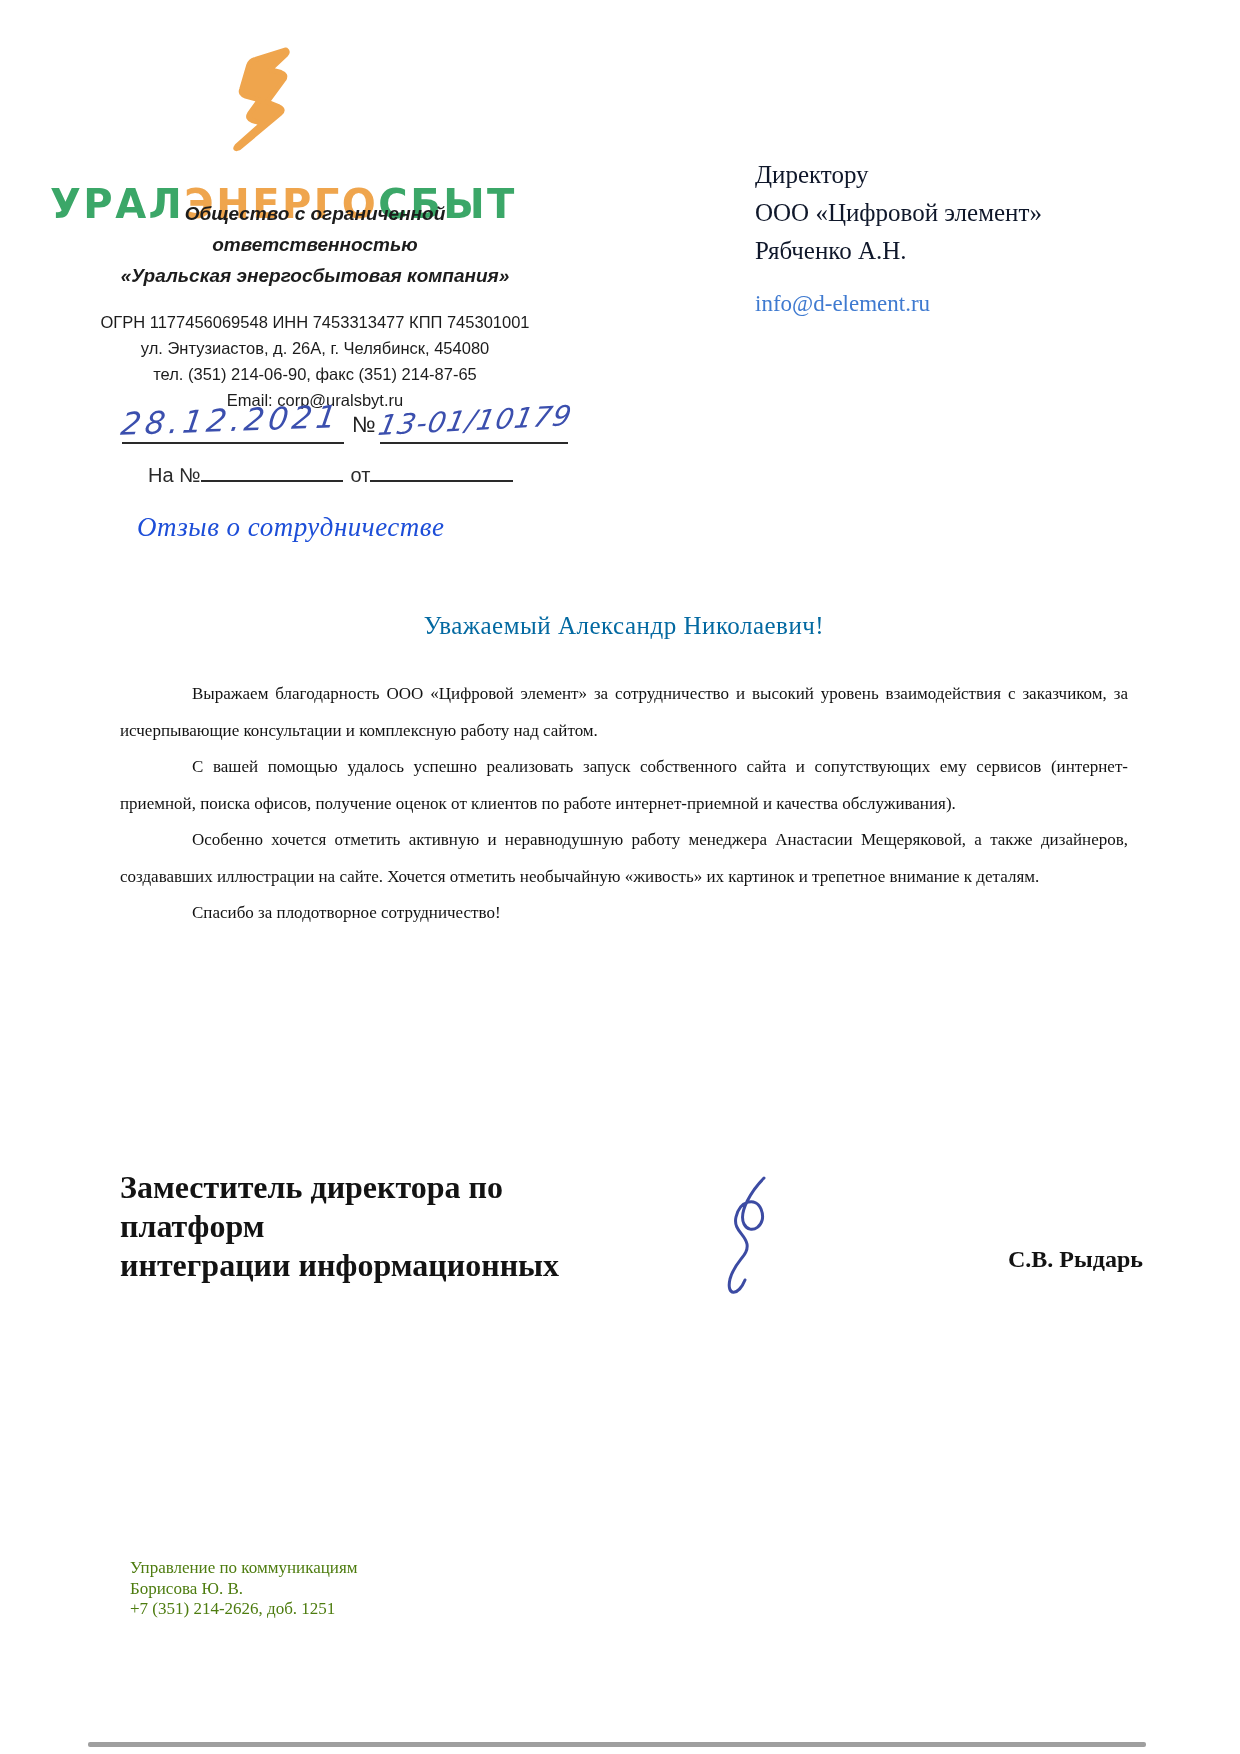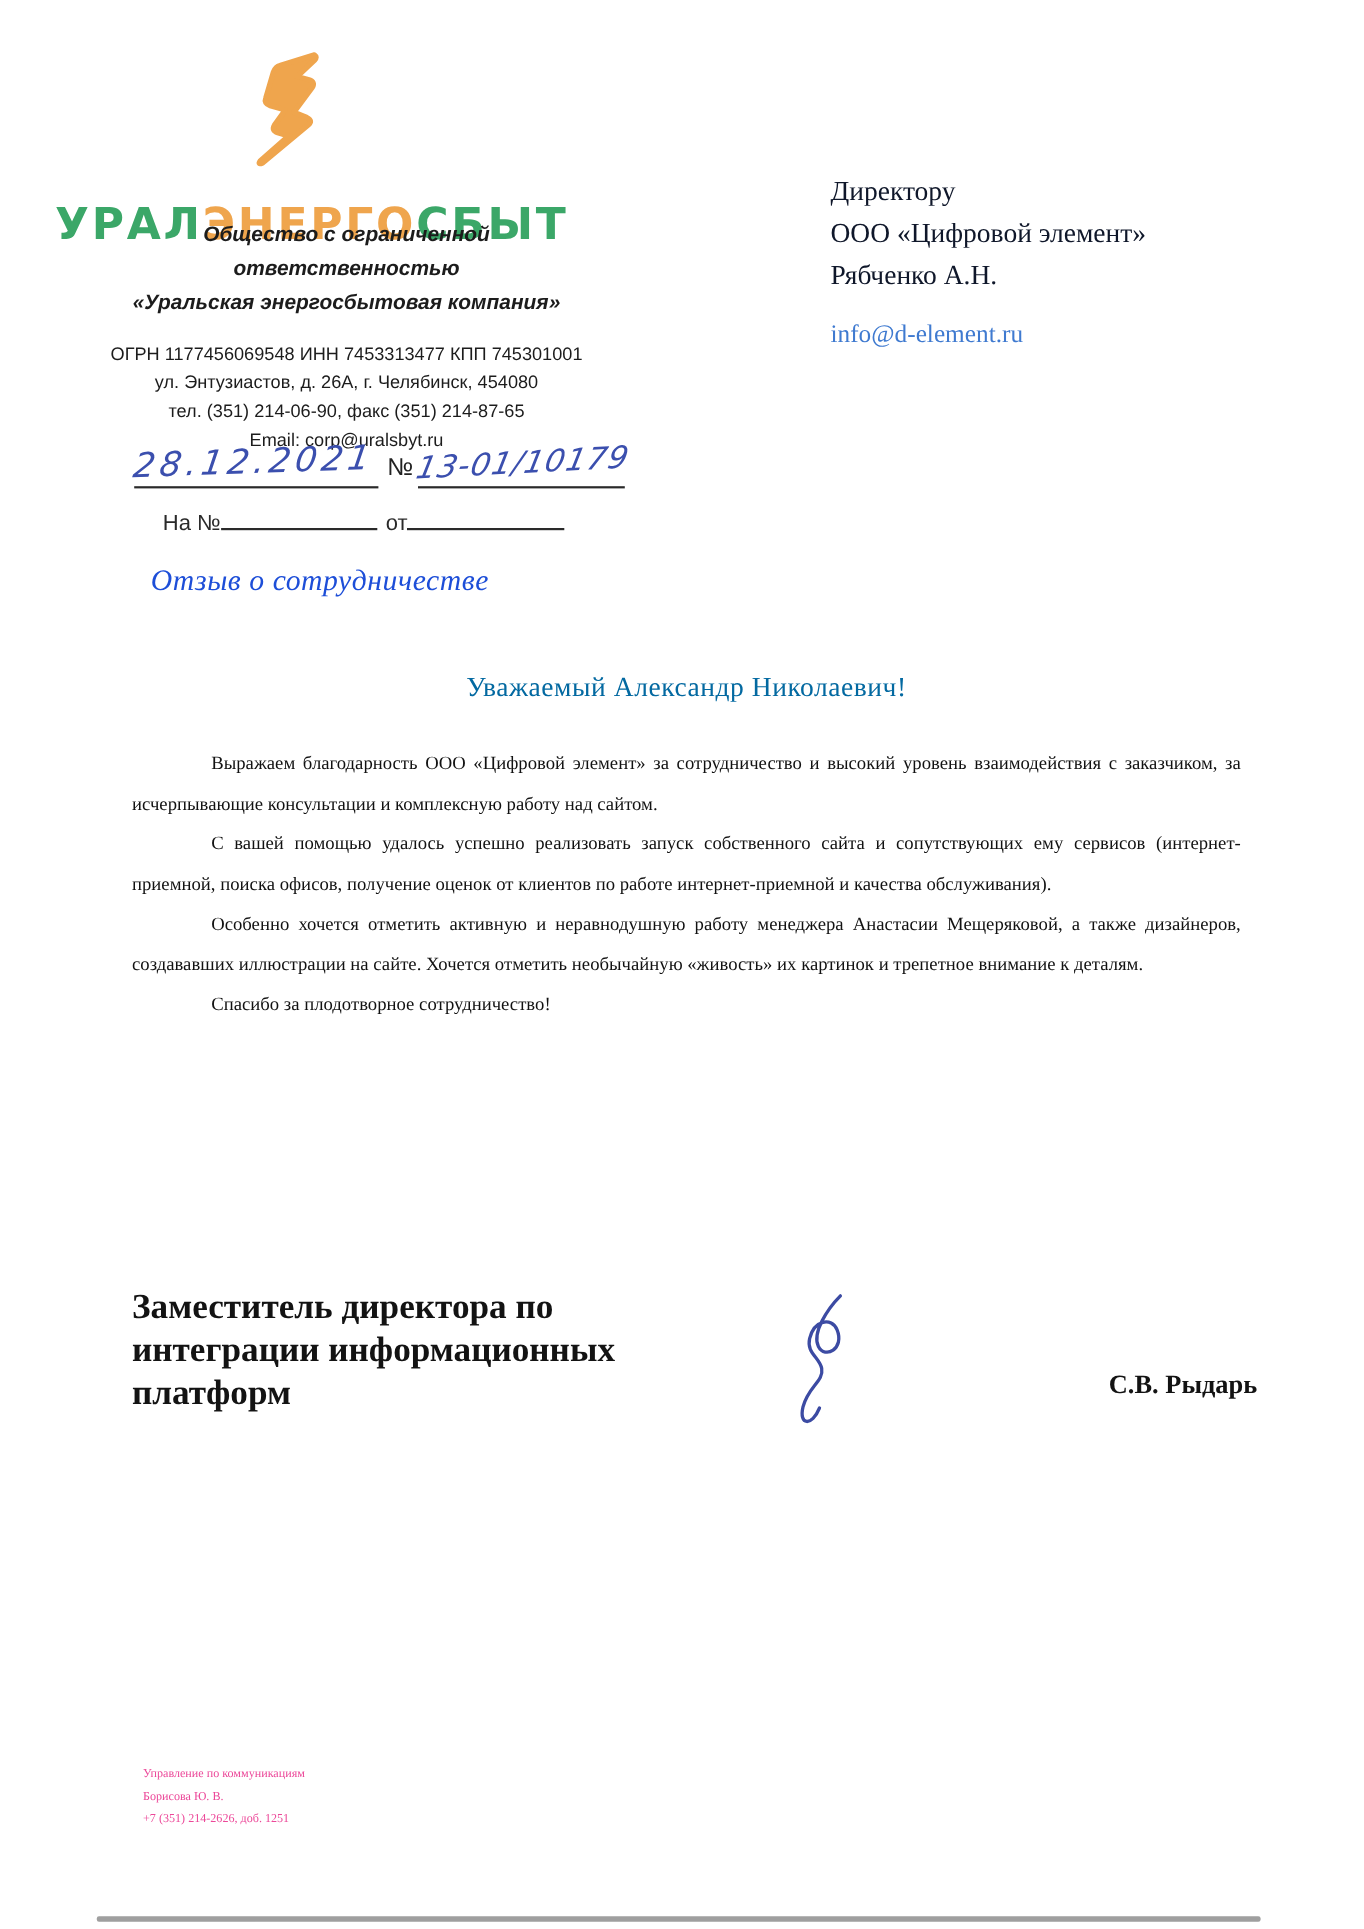--- a/index.html
+++ b/index.html
@@ -87,21 +87,21 @@
     font-weight:bold;font-size:32px;line-height:39px;color:#131313;
   }
   .sig-script{position:absolute;left:700px;top:1166px;width:100px;height:146px;}
   .sig-name{
     position:absolute;left:1008px;top:1246px;
     font-weight:bold;font-size:24px;color:#131313;white-space:nowrap;
   }
   
   .footer{
     position:absolute;left:130px;top:1558px;
-    font-size:11px;line-height:20.5px;color:#ec4899;margin-top:44px;
+    font-size:17px;line-height:20.5px;color:#4d7c0f;
   }
   
   .scan-edge{
     position:absolute;left:88px;top:1742px;width:1058px;height:5px;
     background:#8f8f8f;border-radius:2px;opacity:.85;filter:blur(.4px);
   }
 </style>
 </head>
 <body>
 
@@ -153,22 +153,22 @@
 
   <div class="body-text">
     <p>Выражаем благодарность ООО «Цифровой элемент» за сотрудничество и высокий уровень взаимодействия с заказчиком, за исчерпывающие консультации и комплексную работу над сайтом.</p>
     <p>С вашей помощью удалось успешно реализовать запуск собственного сайта и сопутствующих ему сервисов (интернет-приемной, поиска офисов, получение оценок от клиентов по работе интернет-приемной и качества обслуживания).</p>
     <p>Особенно хочется отметить активную и неравнодушную работу менеджера Анастасии Мещеряковой, а также дизайнеров, создававших иллюстрации на сайте. Хочется отметить необычайную «живость» их картинок и трепетное внимание к деталям.</p>
     <p>Спасибо за плодотворное сотрудничество!</p>
   </div>
 
   <div class="sig-title">
     <div>Заместитель директора по</div>
+    <div>платформ</div>
     <div>интеграции информационных</div>
-    <div>платформ</div>
   </div>
   <svg class="sig-script" viewBox="0 0 100 146">
     <path d="M64 12 C52 24 38 46 44 58 C50 70 68 60 61 43 C56 31 40 34 36 51 C33 64 45 68 47 78 C49 90 35 94 30 113 C26 130 38 131 45 114" fill="none" stroke="#3c4ba3" stroke-width="3" stroke-linecap="round"></path>
   </svg>
   <div class="sig-name">С.В. Рыдарь</div>
 
   <div class="footer">
     <div>Управление по коммуникациям</div>
     <div>Борисова Ю. В.</div>
     <div>+7 (351) 214-2626, доб. 1251</div>

